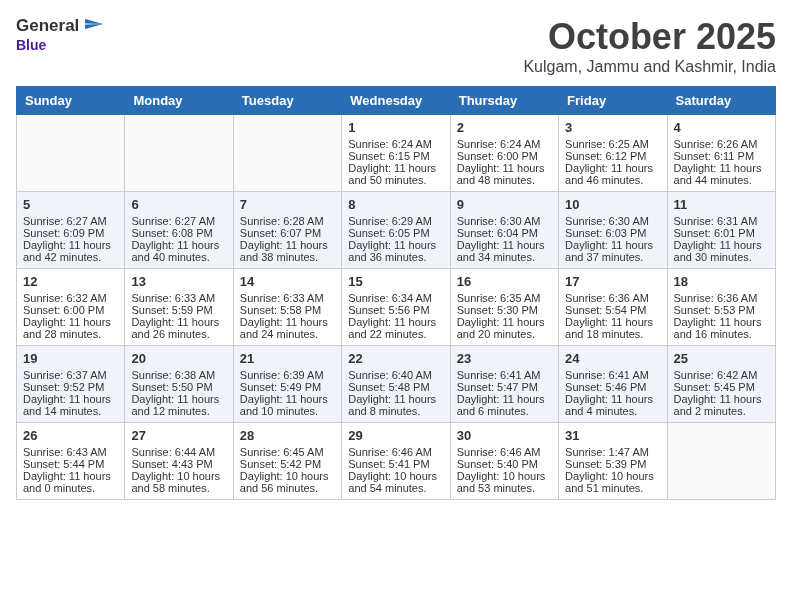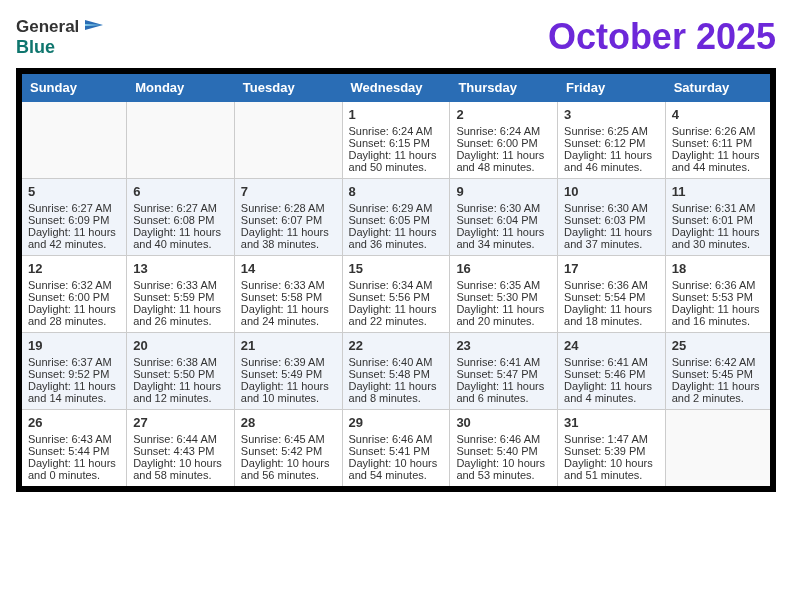--- a/index.html
+++ b/index.html
@@ -6,44 +6,44 @@
     body {
       font-family: Arial, sans-serif;
       background: #fff;
       width: 792px;
       min-height: 612px;
       padding: 16px;
     }
     .header {
       display: flex;
       justify-content: space-between;
-      align-items: center;
+      align-items: flex-start;
       margin-bottom: 10px;
     }
     .logo {
       display: flex;
       flex-direction: column;
       align-items: flex-start;
     }
     .title-block {
       text-align: right;
     }
     .month-title {
       font-size: 36px;
       font-weight: bold;
-      color: #6d28d9;
+      color: #404040;
     }
     .location-title {
       font-size: 16px;
       color: #444;
     }
     .calendar {
       width: 100%;
       border-collapse: collapse;
-      border: 6px solid #000000;
+      border: 1px solid #000000;
     }
     .calendar th {
       background-color: #2a6db5;
       color: #fff;
       text-align: left;
       padding: 6px 8px;
       font-size: 13px;
       border: 1px solid #2a6db5;
     }
     .calendar td {
@@ -67,41 +67,42 @@
     }
     .row-alt td {
       background: #f0f4fa;
     }
     .logo-row {
       display: flex;
       align-items: center;
       gap: 2px;
     }
     .logo-text-general { color: #333; font-weight: bold; font-size: 17px; }
-    .logo-text-blue { color: #0f766e; font-weight: bold; font-size: 18px; }
+    .logo-text-blue { color: #4c1d95; font-weight: bold; font-size: 14px; }
     svg.flag-icon { width: 22px; height: 14px; }
   </style>
 </head>
 <body>
 
 <div class="header">
   <div class="logo">
     <div class="logo-row">
       <span class="logo-text-general">General</span>
       <svg class="flag-icon" viewBox="0 0 22 14">
         <polygon points="4,0 22,5 4,10" fill="#2a6db5"></polygon>
         <polygon points="4,4 22,5 4,6" fill="#87CEEB"></polygon>
       </svg>
     </div>
     <div>
       <span class="logo-text-blue">Blue</span>
     </div>
   </div>
   <div class="title-block">
     <div class="month-title">October 2025</div>
+    <div class="location-title">Kulgam, Jammu and Kashmir, India</div>
   </div>
 </div>
 
 <table class="calendar">
   <thead>
     <tr>
     <th>Sunday</th>
         <th>Monday</th>
         <th>Tuesday</th>
         <th>Wednesday</th>

